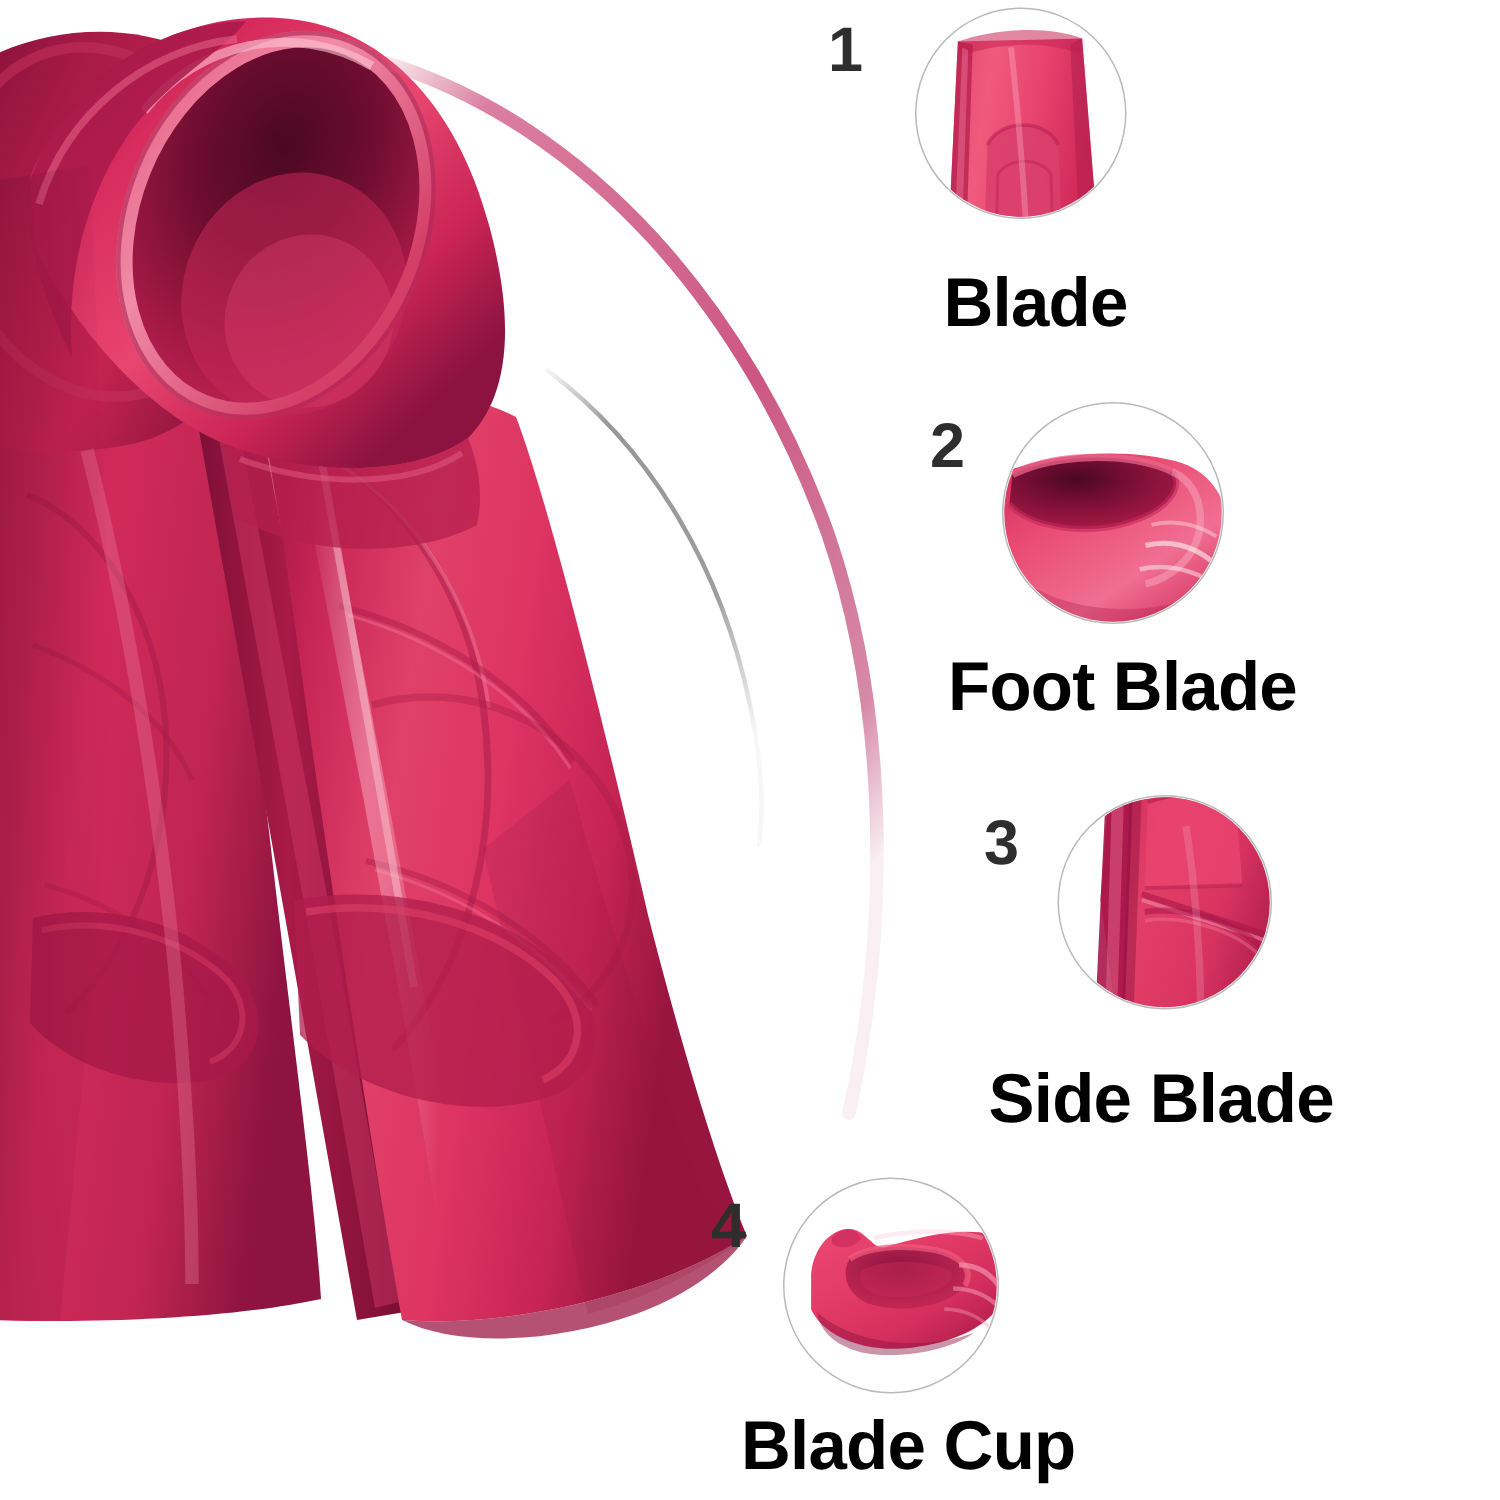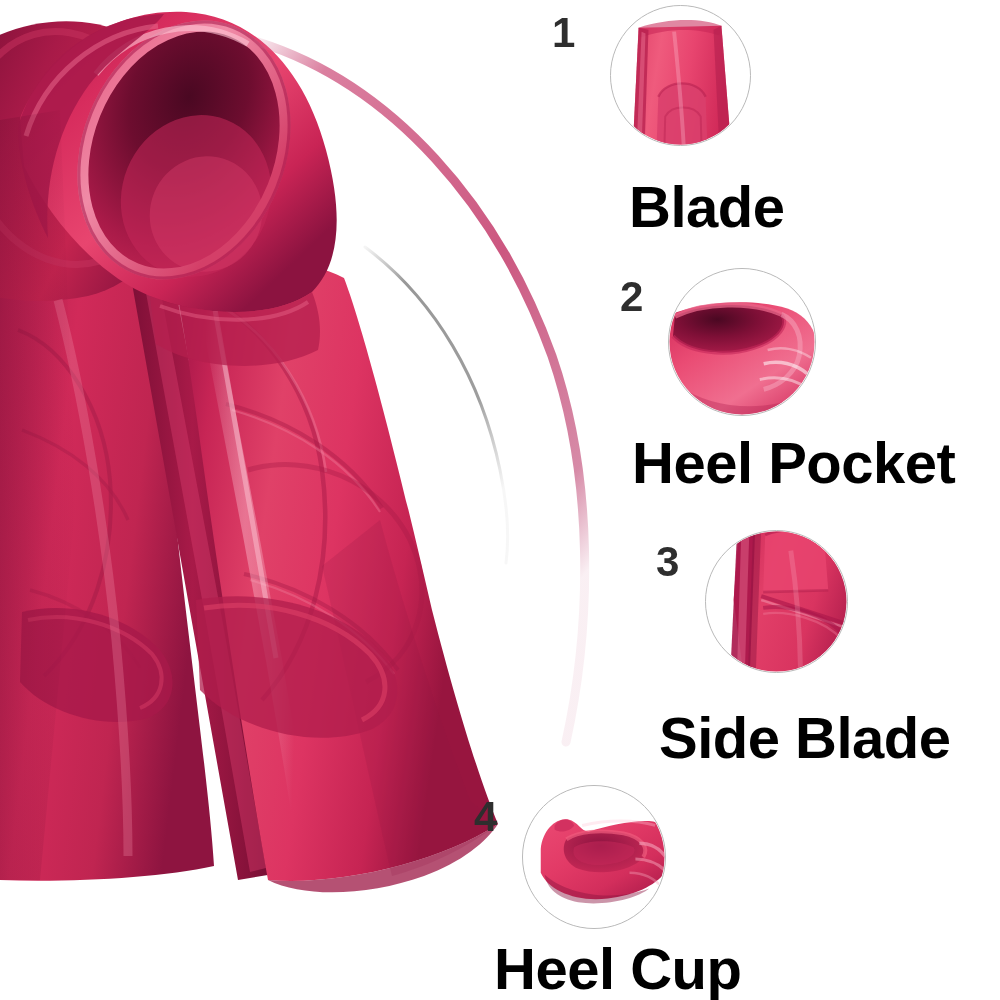--- a/index.html
+++ b/index.html
@@ -31,21 +31,21 @@
     font-size: 42px;
     color: #2e2e2e;
     line-height: 1;
     letter-spacing: -0.5px;
     user-select: none;
   }
   .callout-label {
     position: absolute;
     font-family: "Liberation Sans", sans-serif;
     font-weight: bold;
-    font-size: 58px;
+    font-size: 46px;
     color: #000000;
     line-height: 1;
     white-space: nowrap;
     letter-spacing: -0.5px;
   }
   .callout-circle {
     position: absolute;
     border-radius: 50%;
     border: 1.4px solid #b9b9b9;
     box-sizing: border-box;
@@ -349,21 +349,21 @@
 
         <path d="M 96 96 C 112 92, 128 96, 140 106" fill="none" stroke="#ffffff" stroke-width="3.5" opacity="0.55"></path>
         <path d="M 92 112 C 110 108, 128 112, 142 122" fill="none" stroke="#ffffff" stroke-width="3" opacity="0.45"></path>
         <path d="M 100 82 C 116 78, 132 82, 144 90" fill="none" stroke="#ffffff" stroke-width="2.6" opacity="0.35"></path>
 
         <path d="M 10 118 C 40 140, 90 146, 132 130 L 140 160 L 0 160 Z" fill="#b01d4c" opacity="0.35"></path>
       </g>
     </svg>
   </div>
 
-  <div class="callout-label" style="left:632px; top:434px;">Heel Pocket</div>
+  <div class="callout-label" style="left:632px; top:434px;">Foot Blade</div>
 
   <div class="callout-number" style="left:656px; top:541px;">3</div>
 
   <div class="callout-circle" style="left:705px; top:530px; width:143px; height:143px;">
     <svg class="circle-art" viewBox="0 0 143 143" xmlns="http://www.w3.org/2000/svg">
       <defs>
         <linearGradient id="c3Body" x1="0" y1="0" x2="1" y2="0.4">
           <stop offset="0%" stop-color="#c72555"></stop>
           <stop offset="35%" stop-color="#e23f68"></stop>
           <stop offset="70%" stop-color="#d93460"></stop>
@@ -450,15 +450,15 @@
 
         <path d="M 22 90 C 44 110, 90 118, 128 104
                  C 116 114, 84 122, 56 118
                  C 36 114, 24 104, 22 90 Z" fill="#8c1340" opacity="0.45"></path>
 
         <path d="M 60 40 C 86 34, 114 34, 134 40" fill="none" stroke="#ffc6d6" stroke-width="3" opacity="0.35"></path>
       </g>
     </svg>
   </div>
 
-  <div class="callout-label" style="left:494px; top:940px;">Heel Cup</div>
+  <div class="callout-label" style="left:494px; top:940px;">Blade Cup</div>
 
 </div>
 
 </body></html>

